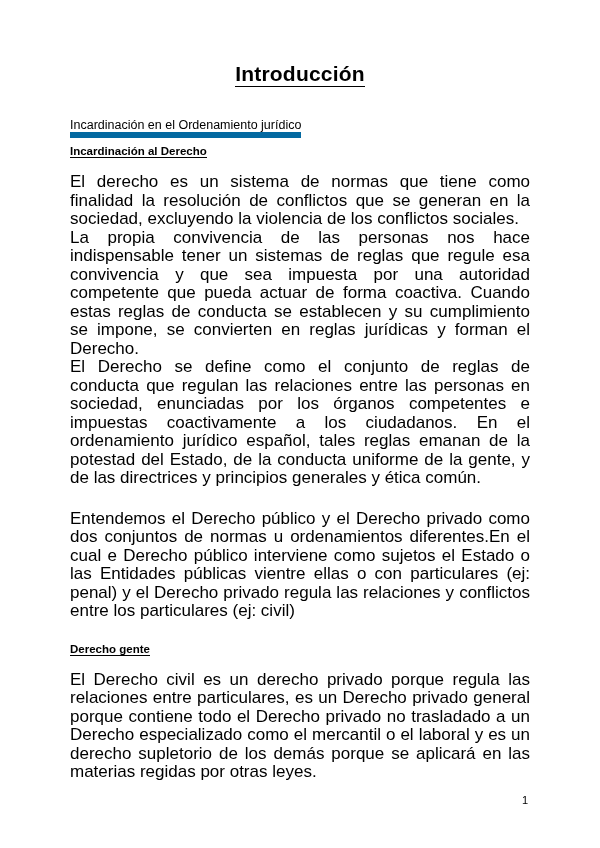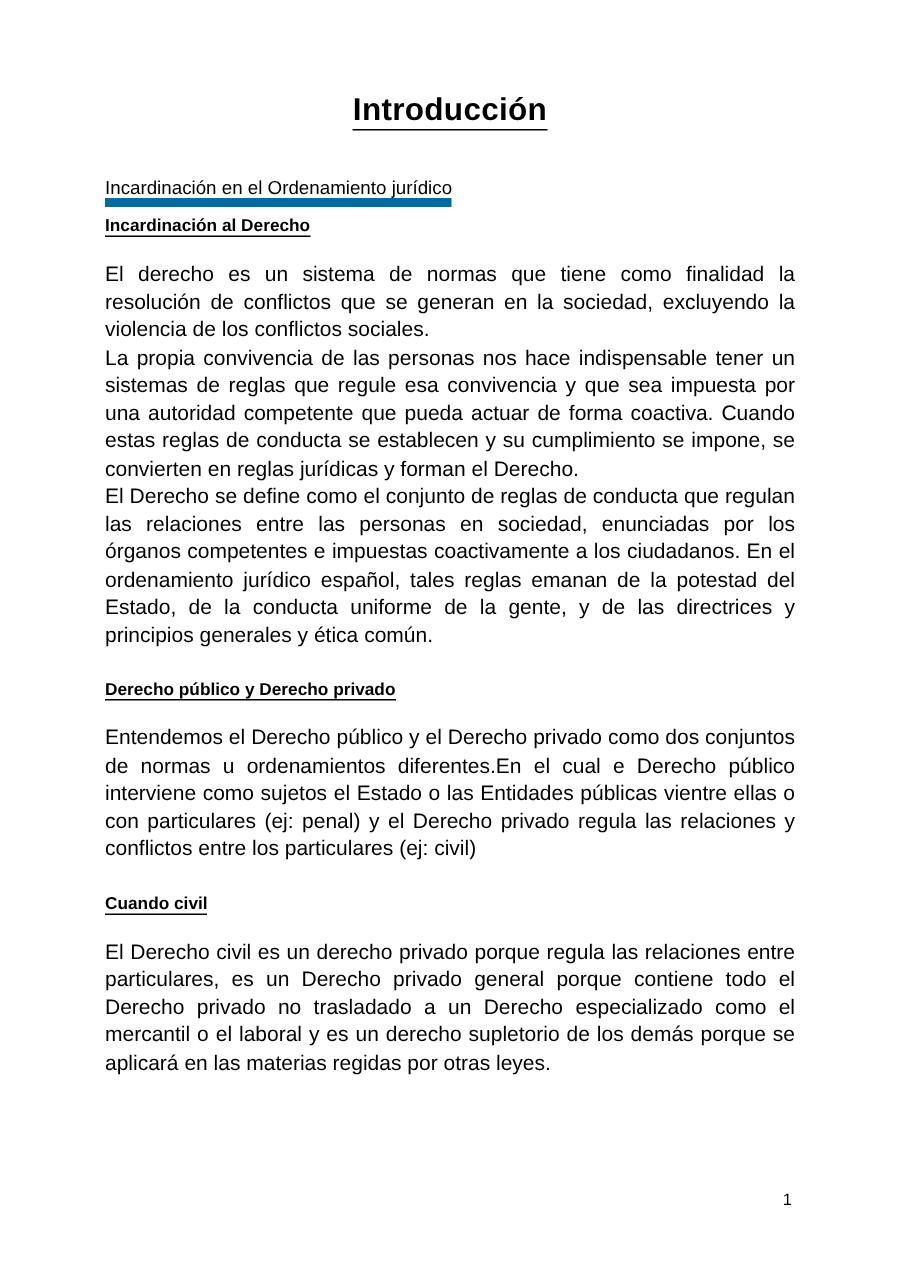--- a/index.html
+++ b/index.html
@@ -44,21 +44,21 @@
   }
   .h-sub {
     font-size: 11.5px;
     font-weight: bold;
     margin: 0 0 16px 0;
   }
   .h-sub span {
     border-bottom: 1px solid #000;
   }
   p.body {
-    font-size: 14px;
+    font-size: 17px;
     line-height: 18.5px;
     text-align: justify;
     margin: 0;
     text-justify: inter-word;
   }
   p.body + p.body {
     margin-top: 0;
   }
   .block {
     margin-bottom: 22px;
@@ -83,26 +83,25 @@
 
     <h2 class="h-section"><span>Incardinación en el Ordenamiento jurídico</span></h2>
 
     <h3 class="h-sub"><span>Incardinación al Derecho</span></h3>
     <div class="block">
       <p class="body">El derecho es un sistema de normas que tiene como finalidad la resolución de conflictos que se generan en la sociedad, excluyendo la violencia de los conflictos sociales.</p>
       <p class="body">La propia convivencia de las personas nos hace indispensable tener un sistemas de reglas que regule esa convivencia y que sea impuesta por una autoridad competente que pueda actuar de forma coactiva. Cuando estas reglas de conducta se establecen y su cumplimiento se impone, se convierten en reglas jurídicas y forman el Derecho.</p>
       <p class="body">El Derecho se define como el conjunto de reglas de conducta que regulan las relaciones entre las personas en sociedad, enunciadas por los órganos competentes e impuestas coactivamente a los ciudadanos. En el ordenamiento jurídico español, tales reglas emanan de la potestad del Estado, de la conducta uniforme de la gente, y de las directrices y principios generales y ética común.</p>
     </div>
 
-    <h3 class="h-sub"><span>Derecho público y Derecho privado</span></h3>
     <div class="block">
       <p class="body">Entendemos   el Derecho público y el Derecho privado como dos conjuntos de normas u ordenamientos diferentes.En el cual e Derecho público interviene como sujetos el Estado o las Entidades públicas vientre ellas o con particulares (ej: penal) y el Derecho privado regula las relaciones y conflictos entre los particulares (ej: civil)</p>
     </div>
 
-    <h3 class="h-sub"><span>Cuando civil</span></h3>
+    <h3 class="h-sub"><span>Derecho gente</span></h3>
     <div class="block tight">
       <p class="body">El Derecho civil es un derecho privado porque regula las relaciones entre particulares, es un Derecho privado general porque contiene todo el Derecho privado no trasladado a un Derecho especializado como el mercantil o el laboral y es un derecho supletorio de los demás porque se aplicará en las materias regidas por otras leyes.</p>
     </div>
 
   </div>
 
   <div class="page-number">1</div>
 </div>
 
 </body></html>

